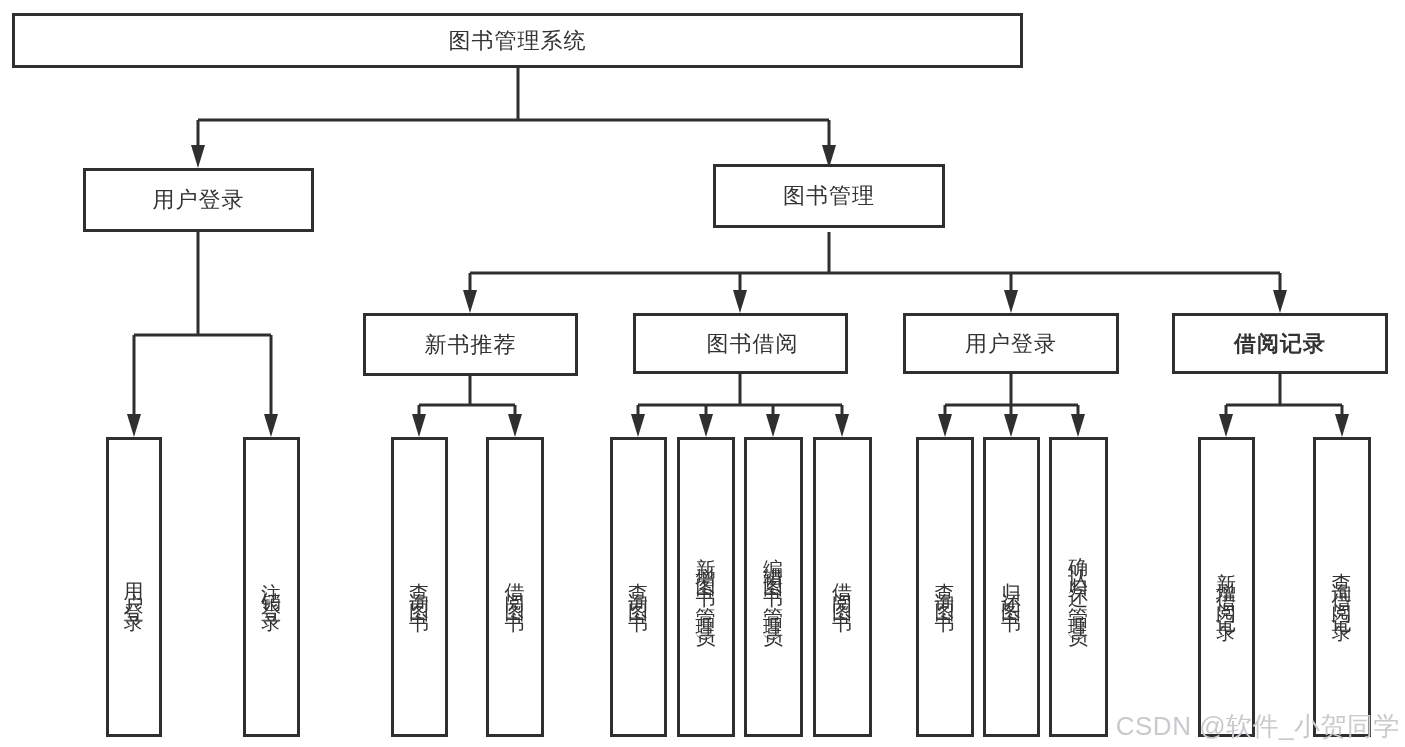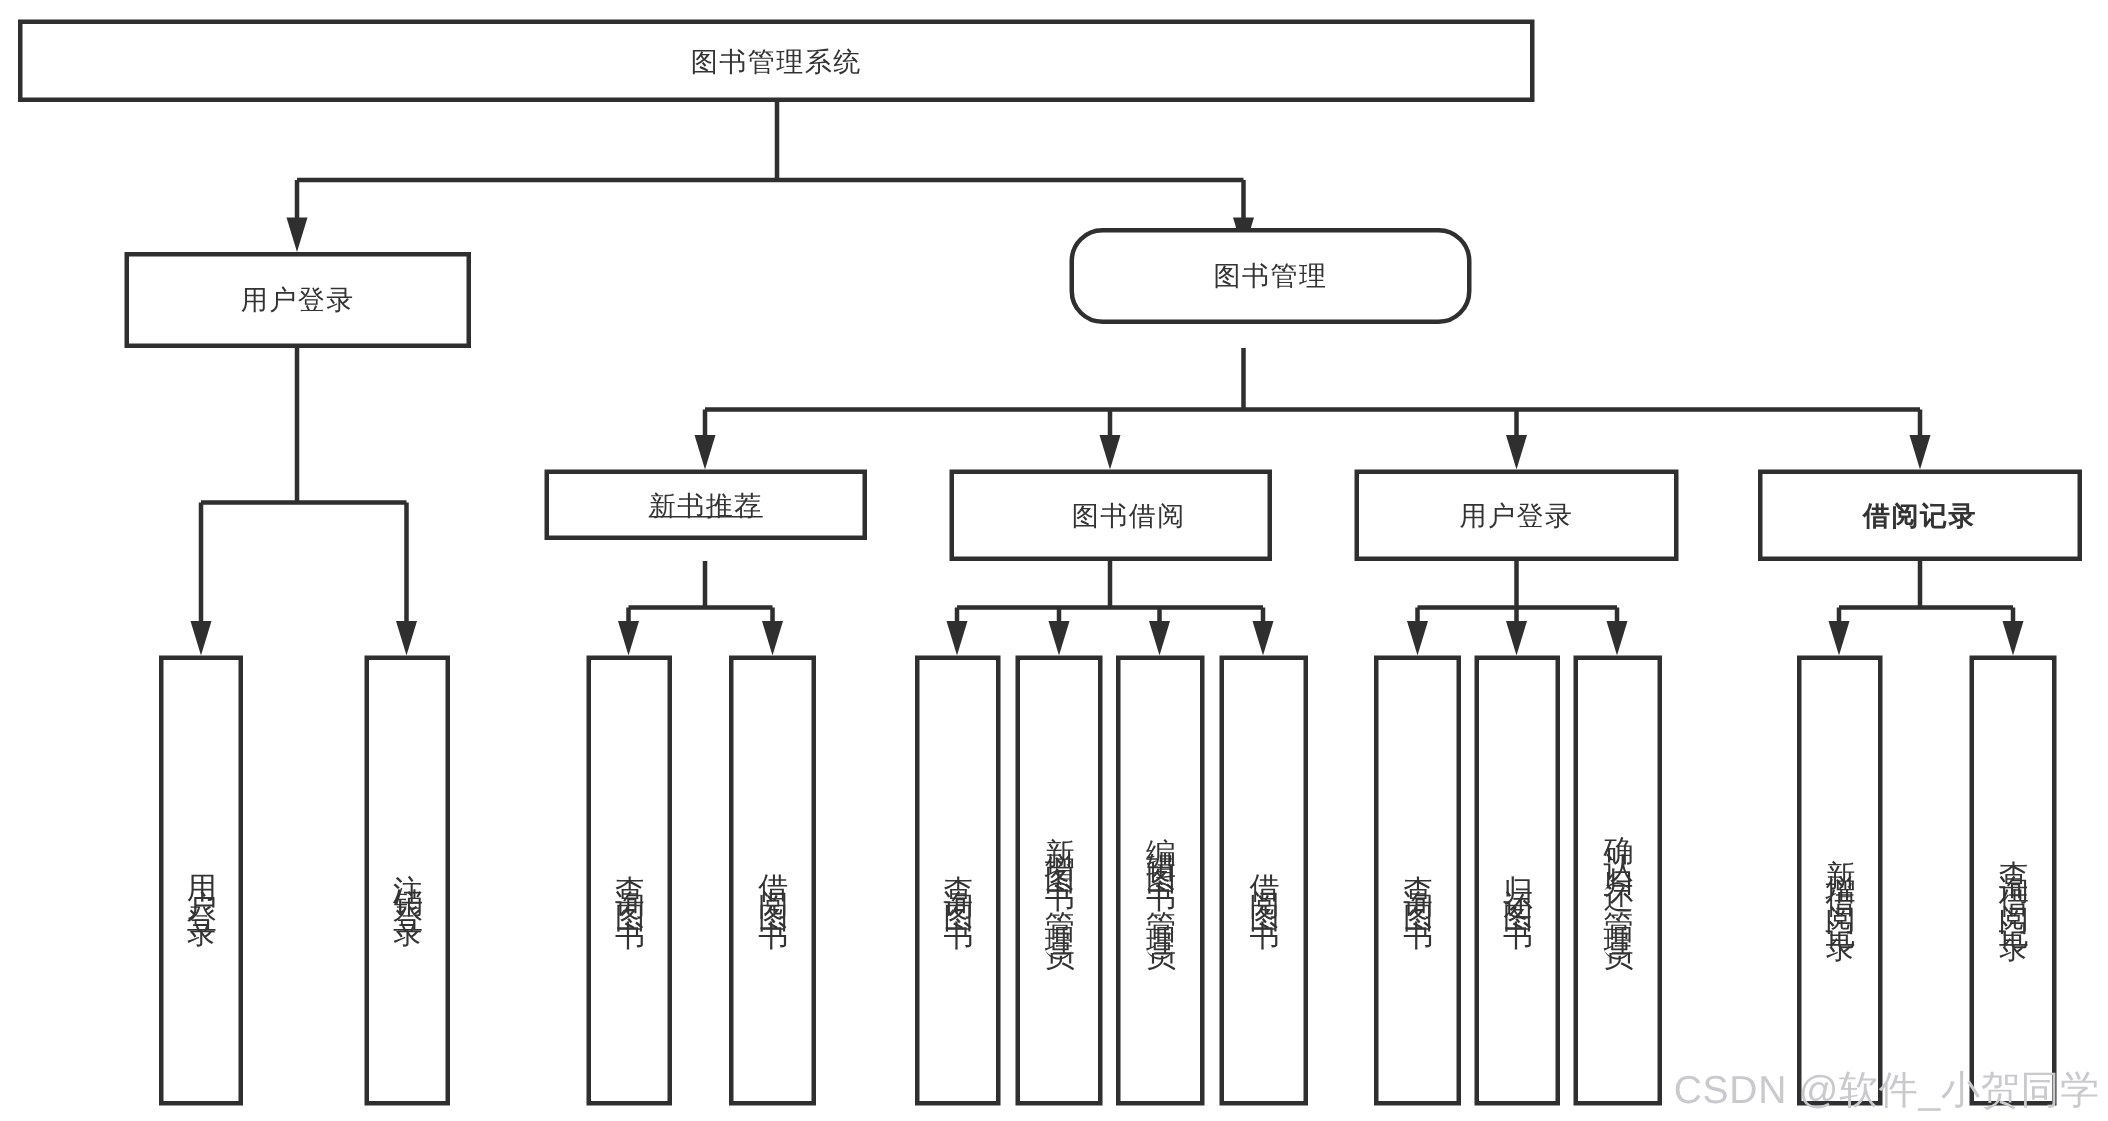--- a/index.html
+++ b/index.html
@@ -38,21 +38,21 @@
   .node {
     position: absolute;
     border: 3px solid var(--line);
     background: #ffffff;
     display: flex;
     align-items: center;
     justify-content: center;
     color: var(--text);
   }
   .h-node span {
-    font-size: 18px;
+    font-size: 22px;
     letter-spacing: 1px;
     white-space: nowrap;
   }
   .v-node span {
     writing-mode: vertical-rl;
     text-orientation: mixed;
     font-size: 20px;
     line-height: 1;
     letter-spacing: 10px;
     white-space: nowrap;
@@ -123,25 +123,25 @@
     </g>
   </svg>
 
   <div class="node h-node" style="left:12px; top:13px; width:1011px; height:55px;">
     <span>图书管理系统</span>
   </div>
 
   <div class="node h-node" style="left:83px; top:168px; width:231px; height:64px;">
     <span>用户登录</span>
   </div>
-  <div class="node h-node" style="left:713px; top:152px; width:268px; height:64px;border-radius:22px;">
+  <div class="node h-node" style="left:713px; top:164px; width:232px; height:64px;">
     <span>图书管理</span>
   </div>
 
-  <div class="node h-node" style="left:363px; top:313px; width:215px; height:47px;text-decoration:underline;">
+  <div class="node h-node" style="left:363px; top:313px; width:215px; height:63px;">
     <span>新书推荐</span>
   </div>
   <div class="node h-node" style="left:633px; top:313px; width:215px; height:61px;padding-left:24px;">
     <span>图书借阅</span>
   </div>
   <div class="node h-node" style="left:903px; top:313px; width:216px; height:61px;">
     <span>用户登录</span>
   </div>
   <div class="node h-node" style="left:1172px; top:313px; width:216px; height:61px;font-weight:bold;">
     <span>借阅记录</span>

